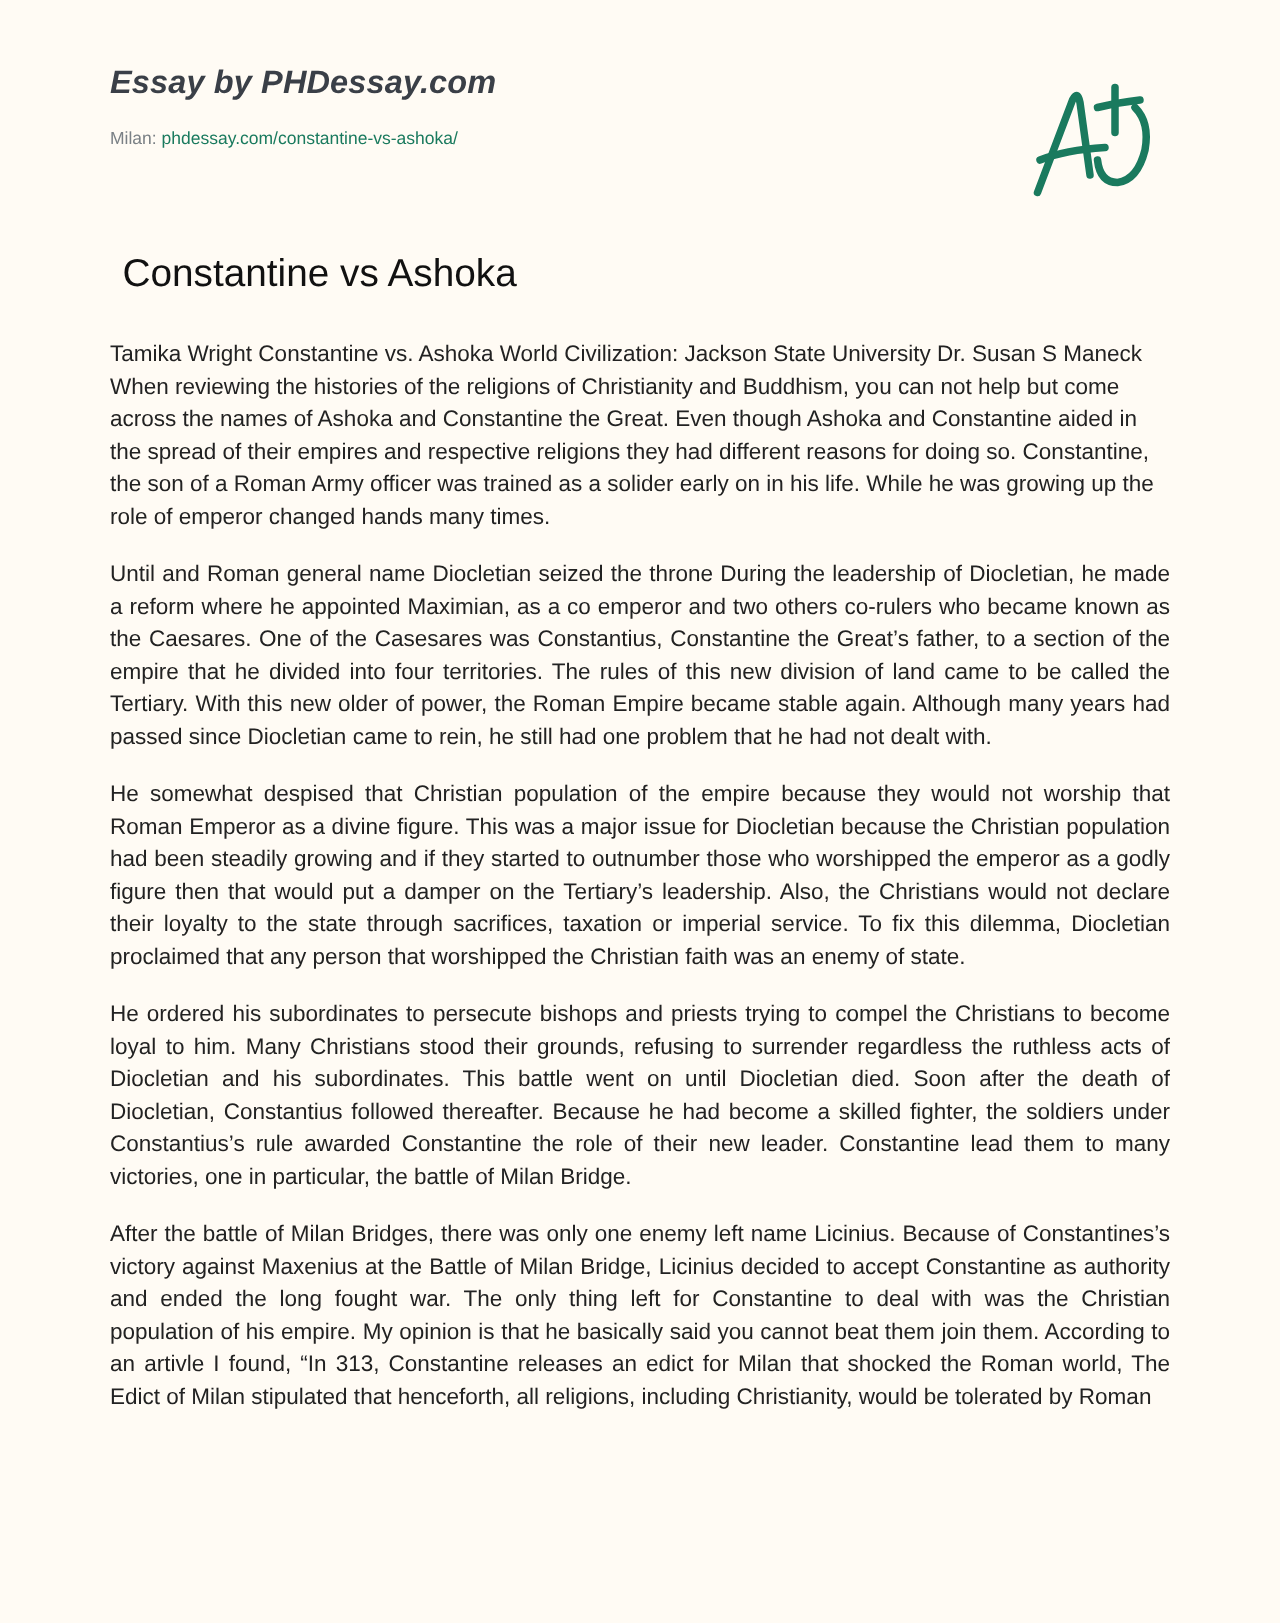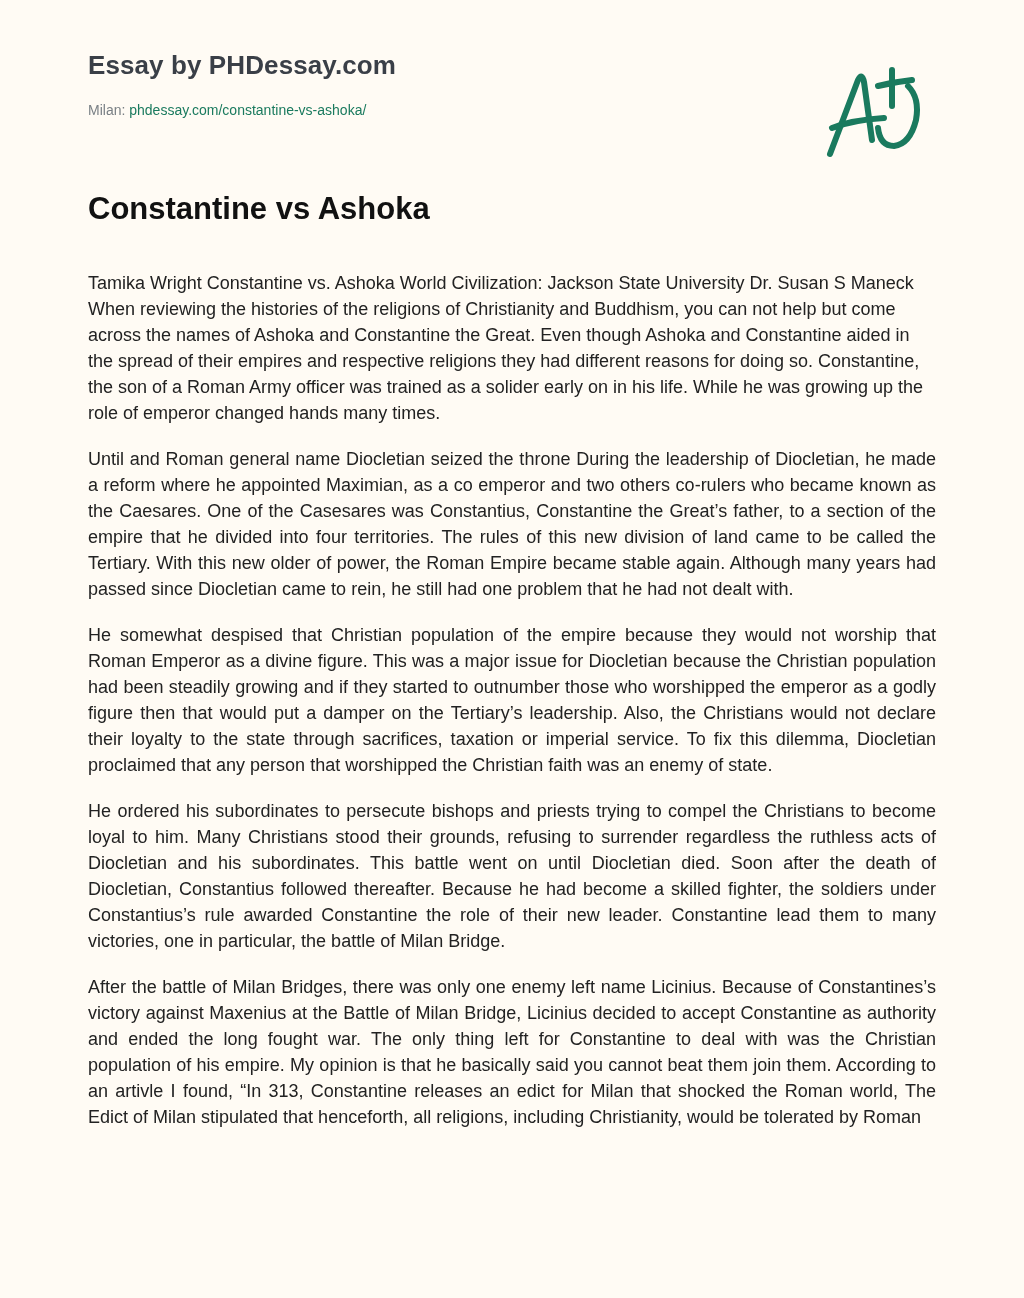--- a/index.html
+++ b/index.html
@@ -21,40 +21,41 @@
     }
     .brand {
       position: absolute;
       top: 50px;
       left: 0;
       font-size: 26px;
       font-weight: bold;
       color: #3a3f47;
       letter-spacing: 0.1px;
       margin: 0;
+      font-style: italic;
     }
     .source {
       position: absolute;
       top: 102px;
       left: 0;
       font-size: 14px;
       color: #7a8085;
     }
     .source a {
       color: #1a7a5e;
       text-decoration: none;
     }
     .title {
       position: absolute;
       top: 191px;
       left: 0;
       font-size: 31px;
-      font-weight: bold;
+      font-weight: normal;
       color: #111;
-      margin: 0;
+      margin: 10px;
     }
     .body {
       position: absolute;
       top: 270px;
       left: 0;
       width: 848px;
     }
     .body p {
       margin: 0 0 20px 0;
       font-size: 18px;

